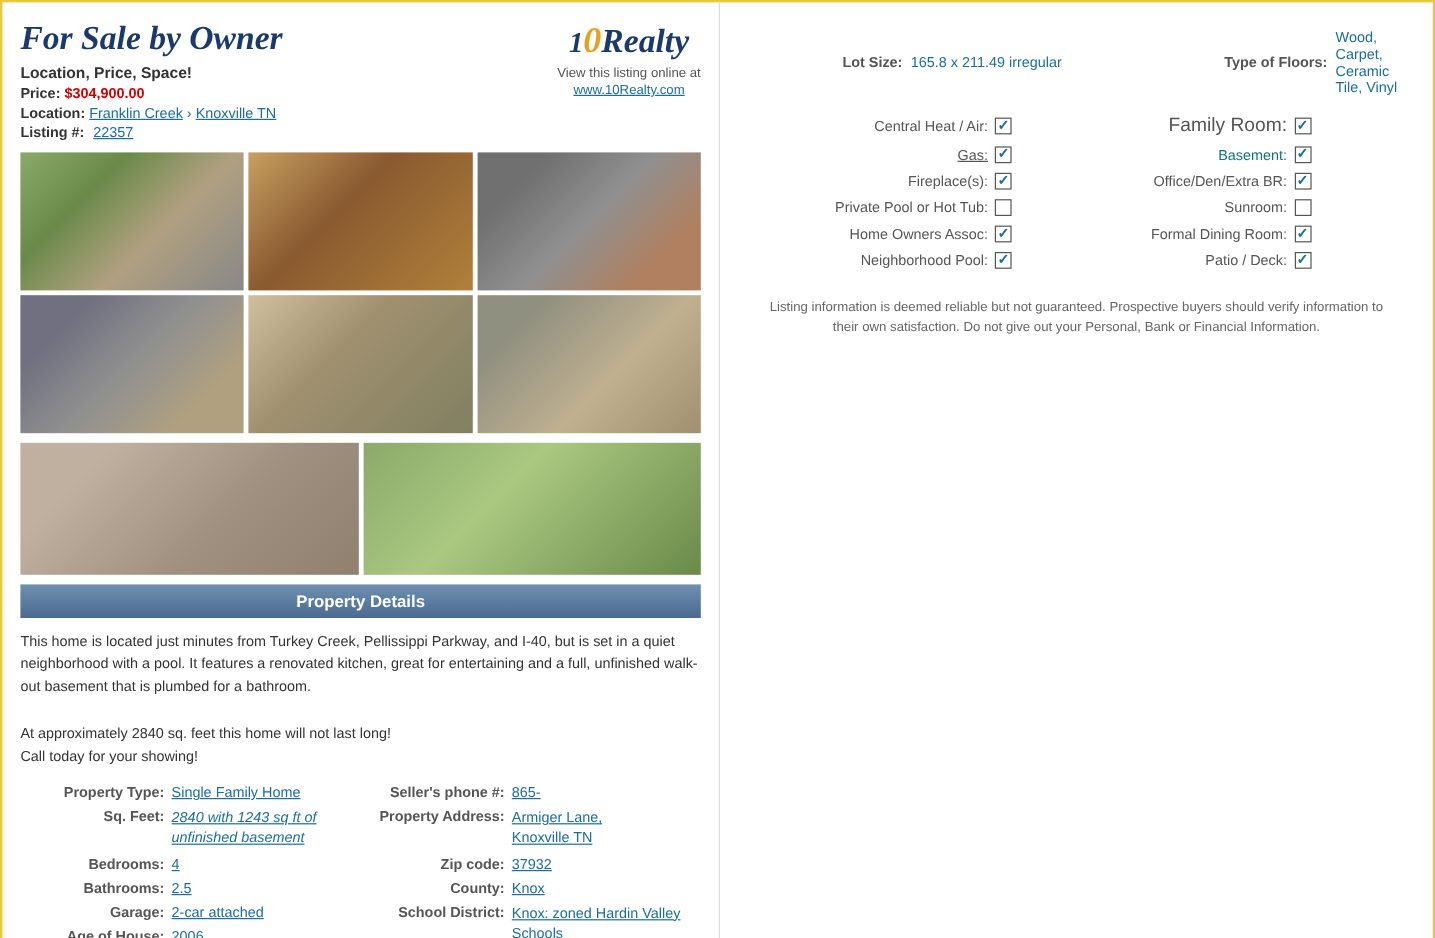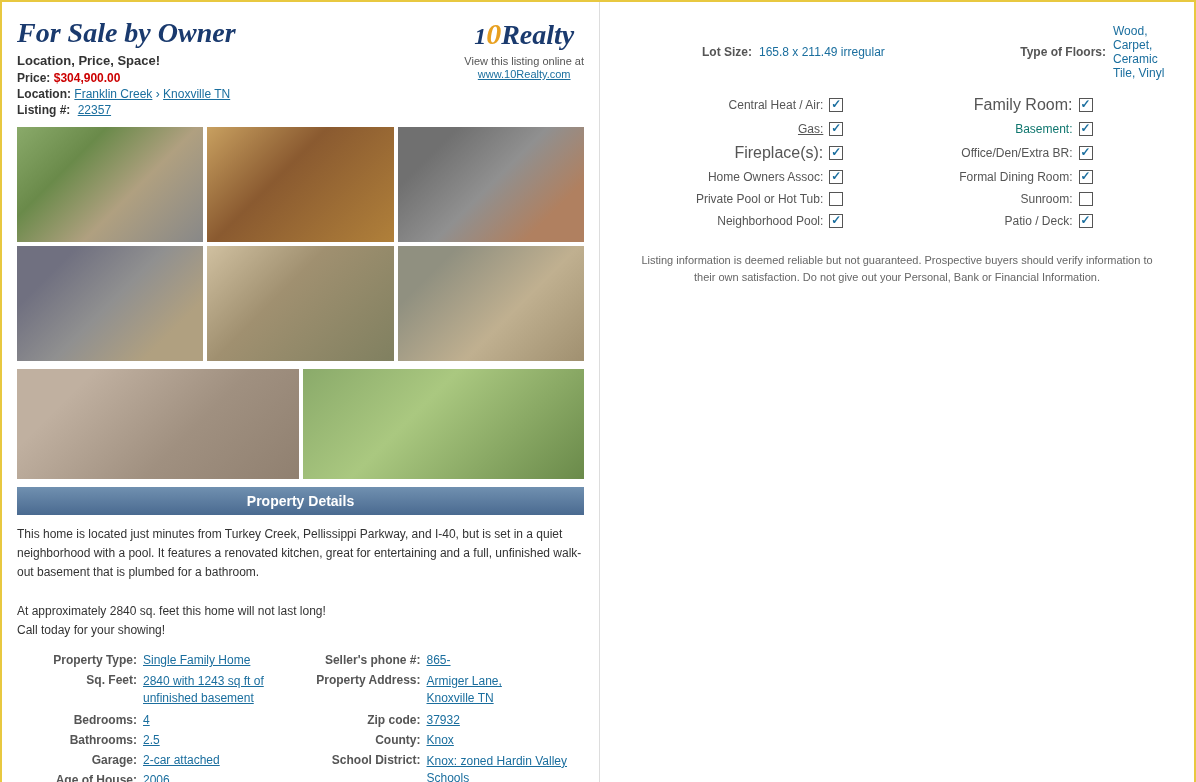--- a/index.html
+++ b/index.html
@@ -136,21 +136,21 @@
 
     <div style="display:grid; grid-template-columns:1fr 1fr; gap:0;">
 
       <div>
         <div class="detail-row">
           <span class="detail-label">Property Type:</span>
           <a href="#" class="detail-value">Single Family Home</a>
         </div>
         <div class="detail-row" style="align-items:flex-start;">
           <span class="detail-label">Sq. Feet:</span>
-          <a href="#" class="detail-value" style="line-height:1.4;">2840 with 1243 sq ft of<br>unfinished basement</a>
+          <a href="#" class="detail-value" style="line-height:1.4;font-style:italic;">2840 with 1243 sq ft of<br>unfinished basement</a>
         </div>
         <div class="detail-row">
           <span class="detail-label">Bedrooms:</span>
           <a href="#" class="detail-value">4</a>
         </div>
         <div class="detail-row">
           <span class="detail-label">Bathrooms:</span>
           <a href="#" class="detail-value">2.5</a>
         </div>
         <div class="detail-row">
@@ -212,39 +212,39 @@
         <td><span class="checkbox-checked"></span></td>
       </tr>
       <tr>
         <td style="text-align:right; font-size:12px; color:#555; padding:4px 6px 4px 0;text-decoration:underline;">Gas:</td>
         <td><span class="checkbox-checked"></span></td>
         <td></td>
         <td style="text-align:right; font-size:12px; color:#0f766e; padding:4px 6px 4px 0;">Basement:</td>
         <td><span class="checkbox-checked"></span></td>
       </tr>
       <tr>
-        <td style="text-align:right; font-size:16px; color:#555; padding:4px 6px 4px 0;">Fireplace(s):</td>
+        <td style="text-align:right; font-size:12px; color:#555; padding:4px 6px 4px 0;">Fireplace(s):</td>
         <td><span class="checkbox-checked"></span></td>
         <td></td>
         <td style="text-align:right; font-size:12px; color:#555; padding:4px 6px 4px 0;">Office/Den/Extra BR:</td>
-        <td><span class="checkbox-checked"></span></td>
-      </tr>
-      <tr>
-        <td style="text-align:right; font-size:12px; color:#555; padding:4px 6px 4px 0;">Home Owners Assoc:</td>
-        <td><span class="checkbox-checked"></span></td>
-        <td></td>
-        <td style="text-align:right; font-size:12px; color:#555; padding:4px 6px 4px 0;">Formal Dining Room:</td>
         <td><span class="checkbox-checked"></span></td>
       </tr>
       <tr>
         <td style="text-align:right; font-size:12px; color:#555; padding:4px 6px 4px 0;">Private Pool or Hot Tub:</td>
         <td><span class="checkbox-unchecked"></span></td>
         <td></td>
         <td style="text-align:right; font-size:12px; color:#555; padding:4px 6px 4px 0;">Sunroom:</td>
         <td><span class="checkbox-unchecked"></span></td>
+      </tr>
+      <tr>
+        <td style="text-align:right; font-size:12px; color:#555; padding:4px 6px 4px 0;">Home Owners Assoc:</td>
+        <td><span class="checkbox-checked"></span></td>
+        <td></td>
+        <td style="text-align:right; font-size:12px; color:#555; padding:4px 6px 4px 0;">Formal Dining Room:</td>
+        <td><span class="checkbox-checked"></span></td>
       </tr>
       <tr>
         <td style="text-align:right; font-size:12px; color:#555; padding:4px 6px 4px 0;">Neighborhood Pool:</td>
         <td><span class="checkbox-checked"></span></td>
         <td></td>
         <td style="text-align:right; font-size:12px; color:#555; padding:4px 6px 4px 0;">Patio / Deck:</td>
         <td><span class="checkbox-checked"></span></td>
       </tr>
     </tbody>
       </table>

